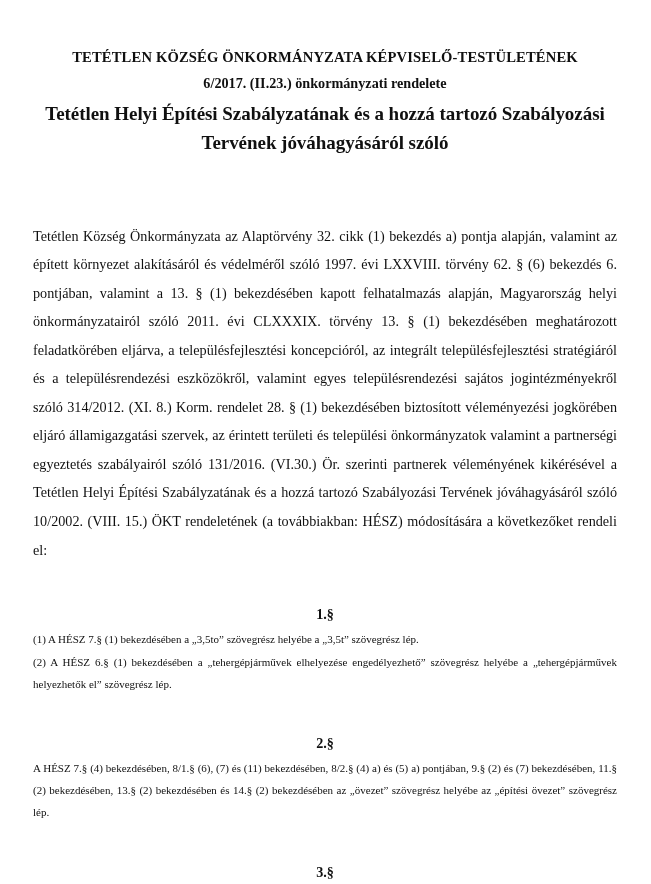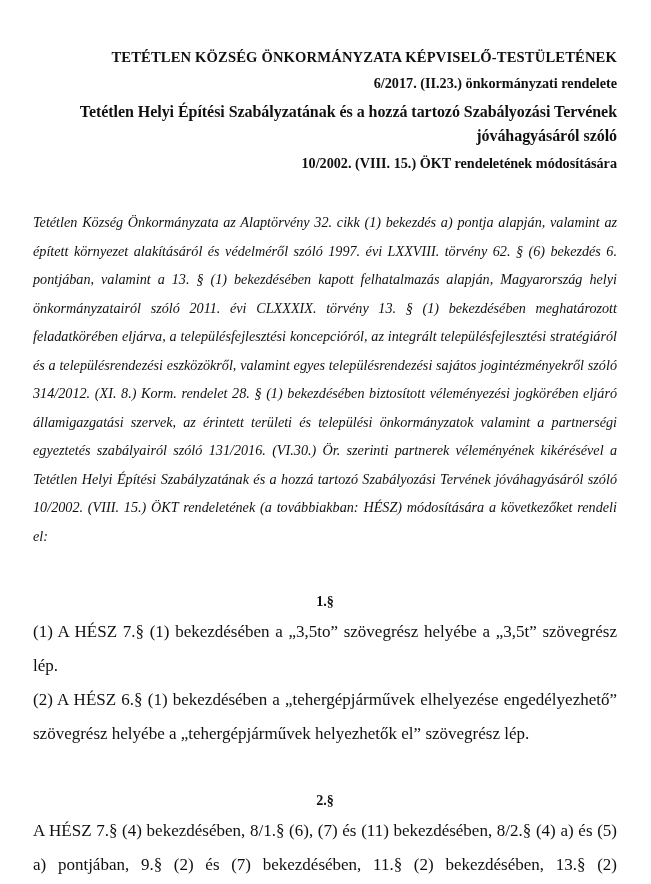--- a/index.html
+++ b/index.html
@@ -20,89 +20,87 @@
     box-sizing: border-box;
     width: 651px;
     height: 884px;
     padding: 46px 34px 0 33px;
     background: #ffffff;
     position: relative;
   }
 
   
   .title-block {
-    text-align: right;
-    margin: 0 0 33px 0;
+    text-align: center;
+    margin: 0 0 64px 0;
   }
   .title-line {
     font-weight: bold;
     line-height: 1.52;
     margin: 0;
   }
   .title-line-1 {
     font-size: 14.6px;
     letter-spacing: 0.15px;
     margin-bottom: 5px;
   }
   .title-line-2 {
     font-size: 14.2px;
     margin-bottom: 5px;
   }
   .title-line-3 {
-    font-size: 16px;
+    font-size: 19px;
     letter-spacing: -0.05px;
     margin-bottom: 5px;
   }
   .title-line-4 {
     font-size: 14.2px;
   }
 
   
   .body-para {
     font-size: 14.2px;
     line-height: 2.01;
     text-align: justify;
     text-justify: inter-word;
     margin: 0;
     hyphens: none;
-    font-style: italic;
   }
   .intro-para {
     margin-bottom: 14px;
   }
 
   
   .section-marker {
     text-align: center;
     font-weight: bold;
     font-size: 14.2px;
     line-height: 2.0;
     margin: 12px 0 0 0;
   }
 
   .section-body {
-    font-size: 17px;
+    font-size: 11px;
     line-height: 2.01;
     text-align: justify;
     margin: 0;
   }
 
   .spacer-sm { height: 10px; }
   .spacer-md { height: 22px; }
 </style>
 </head>
 <body>
 
 <div class="page">
 
   <div class="title-block">
     <p class="title-line title-line-1">TETÉTLEN KÖZSÉG ÖNKORMÁNYZATA KÉPVISELŐ-TESTÜLETÉNEK</p>
     <p class="title-line title-line-2">6/2017. (II.23.) önkormányzati rendelete</p>
     <p class="title-line title-line-3">Tetétlen Helyi Építési Szabályzatának és a hozzá tartozó Szabályozási Tervének jóváhagyásáról szóló</p>
-    <p class="title-line title-line-4">10/2002. (VIII. 15.) ÖKT rendeletének módosítására</p>
   </div>
 
   <p class="body-para intro-para">Tetétlen Község Önkormányzata az Alaptörvény 32. cikk (1) bekezdés a) pontja alapján, valamint az épített környezet alakításáról és védelméről szóló 1997. évi LXXVIII. törvény 62. § (6) bekezdés 6. pontjában, valamint a 13. § (1) bekezdésében kapott felhatalmazás alapján, Magyarország helyi önkormányzatairól szóló 2011. évi CLXXXIX. törvény 13. § (1) bekezdésében meghatározott feladatkörében eljárva, a településfejlesztési koncepcióról, az integrált településfejlesztési stratégiáról és a településrendezési eszközökről, valamint egyes településrendezési sajátos jogintézményekről szóló 314/2012. (XI. 8.) Korm. rendelet 28. § (1) bekezdésében biztosított véleményezési jogkörében eljáró államigazgatási szervek, az érintett területi és települési önkormányzatok valamint a partnerségi egyeztetés szabályairól szóló 131/2016. (VI.30.) Ör. szerinti partnerek véleményének kikérésével a Tetétlen Helyi Építési Szabályzatának és a hozzá tartozó Szabályozási Tervének jóváhagyásáról szóló 10/2002. (VIII. 15.) ÖKT rendeletének (a továbbiakban: HÉSZ) módosítására a következőket rendeli el:</p>
 
   <div class="spacer-sm"></div>
 
   <p class="section-marker">1.§</p>
   <p class="section-body">(1) A HÉSZ 7.§ (1) bekezdésében a „3,5to” szövegrész helyébe a „3,5t” szövegrész lép.</p>
   <p class="section-body">(2) A HÉSZ 6.§ (1) bekezdésében a „tehergépjárművek elhelyezése engedélyezhető” szövegrész helyébe a „tehergépjárművek helyezhetők el” szövegrész lép.</p>
 

